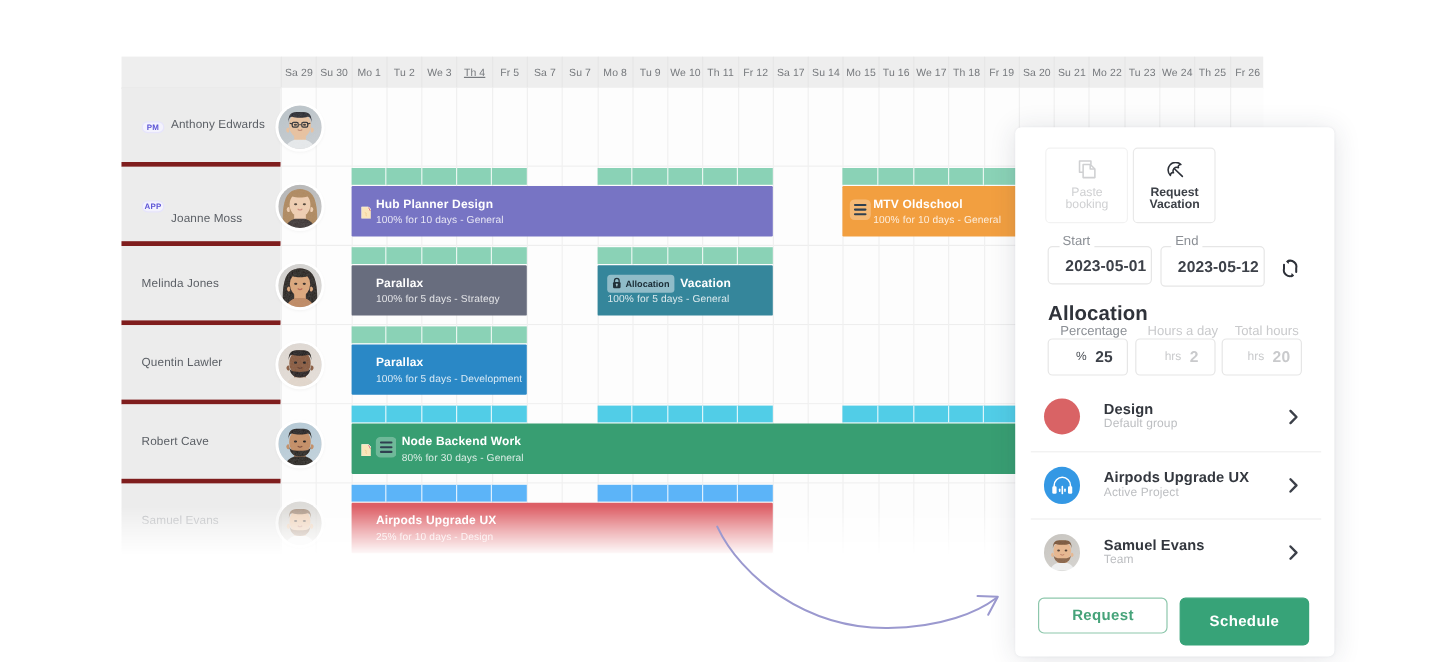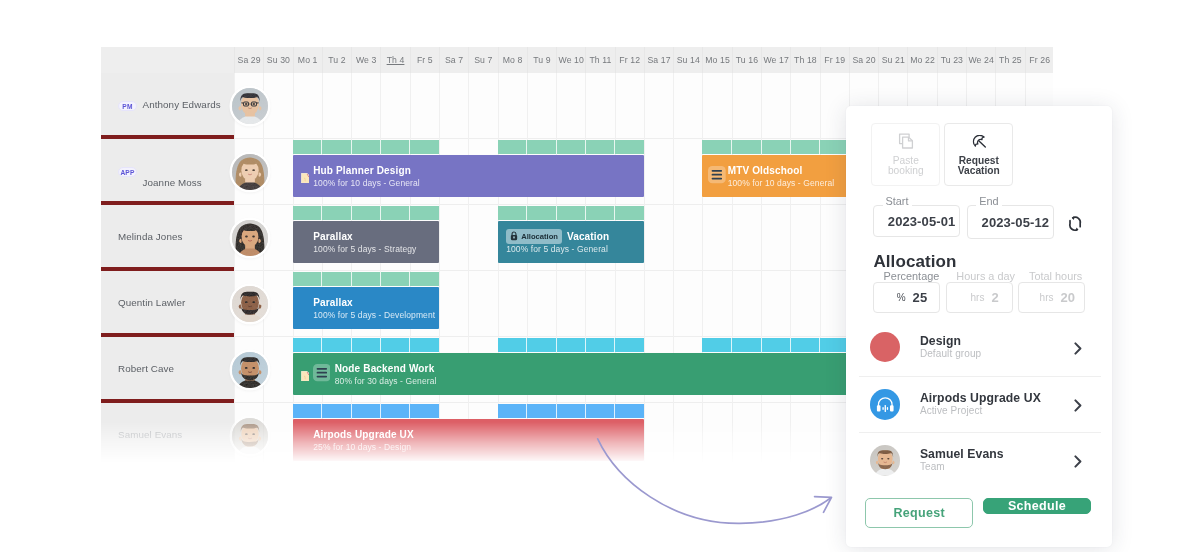--- a/index.html
+++ b/index.html
@@ -66,21 +66,21 @@
 
   .plrow{position:absolute;left:13.2px;width:242px;height:56.2px;border-top:1px solid #efefef;}
   .plav{position:absolute;left:10.6px;top:12.3px;width:30.5px;height:30.5px;border-radius:50%;overflow:hidden;}
     .pltitle{position:absolute;left:60.7px;top:14.3px;font-size:12.2px;font-weight:700;color:#33373e;letter-spacing:.1px;}
     .plsub{position:absolute;left:60.7px;top:28.3px;font-size:10px;color:#bcbec1;letter-spacing:.1px;}
   .chev{position:absolute;left:214.4px;top:21.3px;}
 
   .btnreq{position:absolute;left:19.4px;top:391.7px;width:107.6px;height:30.8px;border:1px solid #8dc7ac;
           border-radius:5px;background:#fff;color:#46a37a;font-size:12.5px;font-weight:700;letter-spacing:.3px;
           display:flex;align-items:center;justify-content:center;box-sizing:border-box;}
-  .btnsch{position:absolute;left:136.9px;top:391.7px;width:108.2px;height:16px;border:1px solid #37a378;
+  .btnsch{position:absolute;left:136.9px;top:391.7px;width:108.2px;height:40px;border:1px solid #37a378;
           border-radius:5px;background:#37a378;color:#fff;font-size:12.5px;font-weight:700;letter-spacing:.3px;
           display:flex;align-items:center;justify-content:center;box-sizing:border-box;}
 
   #arrow{position:absolute;left:595px;top:436px;}
 </style>
 </head>
 <body>
 
 <div id="root">
   <div id="board">

